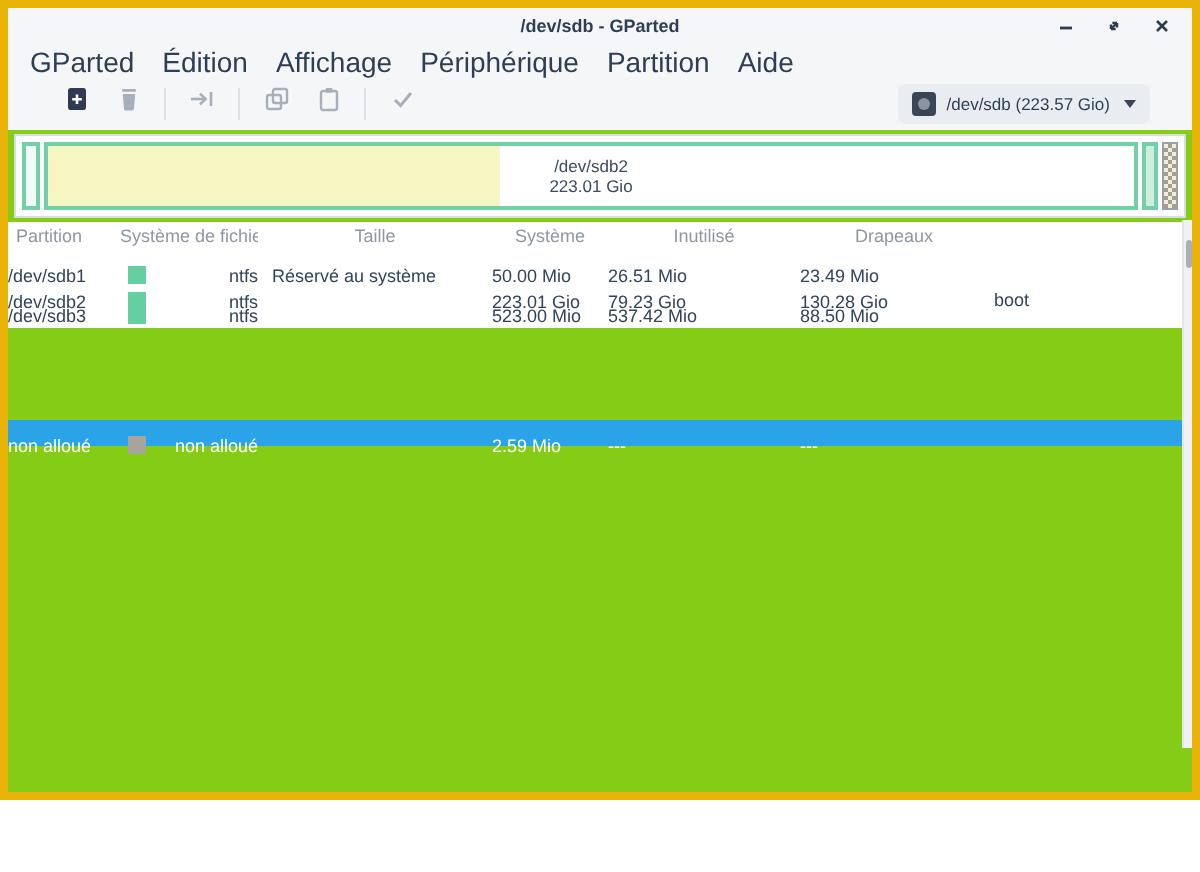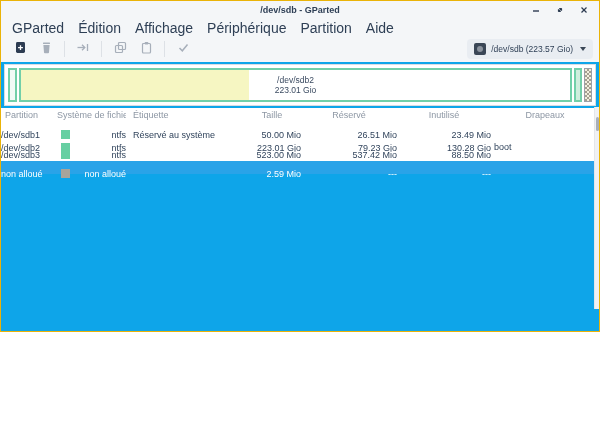--- a/index.html
+++ b/index.html
@@ -1,21 +1,21 @@
 <!DOCTYPE html>
 <html><head>
 <meta charset="utf-8">
 <style>
   * { margin:0; padding:0; box-sizing:border-box; }
   html,body { width:600px; height:436px; }
   body { font-family:"Liberation Sans","DejaVu Sans",sans-serif; }
 
   .window{
-    position:relative; width:600px; height:332px;
-    background:#0ea5e9; border:1px solid #eab308; overflow:hidden;
+    position:relative; width:600px; height:400px;
+    background:#84cc16; border:4px solid #eab308; overflow:hidden;
     color:#31445c;
   }
 
   
   .titlebar{
     height:18px; background:#f4f6f8; position:relative;
     display:flex; align-items:center; justify-content:center;
   }
   .titlebar .title{ font-size:9px; font-weight:bold; color:#2e3f55; }
   .win-controls{ position:absolute; right:8px; top:0; height:18px; display:flex; align-items:center; gap:10px; }
@@ -23,21 +23,21 @@
   .win-btn svg{ display:block; }
 
   
   .menubar{
     height:17px; background:#f4f6f8; display:flex; align-items:center; padding-left:4px;
   }
   .menu-item{ font-size:14px; color:#2e3f55; padding:2px 7px; border-radius:3px; }
 
   
   .toolbar{
-    height:26px; background:#f4f6f8; display:flex; align-items:center; padding:0 6px;
+    height:26px; background:#f4f6f8; display:flex; align-items:center; padding:0 21px;
   }
   .tool-btn{ width:26px; height:22px; display:flex; align-items:center; justify-content:center; border-radius:3px; }
   .tool-sep{ width:1px; height:16px; background:#dde1e6; margin:0 5px; }
   .toolbar-spacer{ flex:1; }
   .device-combo{
     height:20px; background:#e9edf2; border-radius:4px; display:flex; align-items:center;
     padding:0 7px; gap:5px;
   }
   .device-combo .drive-icon{
     width:12px; height:12px; background:#3a4656; border-radius:2px; position:relative;
@@ -81,28 +81,28 @@
   .pt-header .h{ white-space:nowrap; overflow:hidden; }
   .h-partition{ padding-left:4px; }
   .h-fs{ padding-left:0px; }
   .h-label{ padding-left:7px; }
   .h-center{ text-align:center; }
 
   .pt-row{
     display:grid; grid-template-columns:56px 16px 53px 117px 58px 96px 94px 1fr;
     height:13px; align-items:center; color:#31445c; background:#ffffff;
   }
-  .pt-row.selected{ background:#2aa3e8; color:#ffffff; }
+  .pt-row.selected{ background:#2aa3e8; color:#ffffff;margin-top:46px; }
   .c{ white-space:nowrap; overflow:hidden; }
   .c-partition{ padding-left:0; }
   .c-swatch{ display:flex; align-items:center; justify-content:center; }
   .swatch{ width:9px; height:9px; }
   .c-fs{ text-align:right; }
   .c-label{ padding-left:7px; }
-  .c-right{ text-align:right; }
+  .c-right{ text-align:left; }
   .c-flags{ padding-left:3px;margin-top:25px; }
 
   
   .list-scrollbar{
     position:absolute; right:0; top:106px; bottom:22px; width:5px;
     background:#f0f1f4; border-left:1px solid #e4e6ea;
   }
   .list-scrollbar .thumb{
     position:absolute; top:10px; left:1px; width:3px; height:14px;
     background:#a9afb8; border-radius:2px;
@@ -224,23 +224,22 @@
       </div>
     </div>
     <div class="seg seg-sdb3"></div>
     <div class="seg seg-unalloc"></div>
   </div>
 
   <div class="ptable">
     <div class="pt-header">
       <span class="h h-partition">Partition</span>
       <span class="h h-fs">Système de fichiers</span>
-      <span class="h h-label">Étiquette</span>
       <span class="h h-center">Taille</span>
-      <span class="h h-center">Réservé</span>
+      <span class="h h-center">Système</span>
       <span class="h h-center">Inutilisé</span>
       <span class="h h-center">Drapeaux</span>
     </div>
     <div id="rows-container">
     <div class="pt-row">
       <span class="c c-partition">/dev/sdb1</span>
       <span class="c c-swatch">
             <span class="swatch" style="background: rgb(102, 207, 162);"></span>
           </span>
       <span class="c c-fs">ntfs</span>

